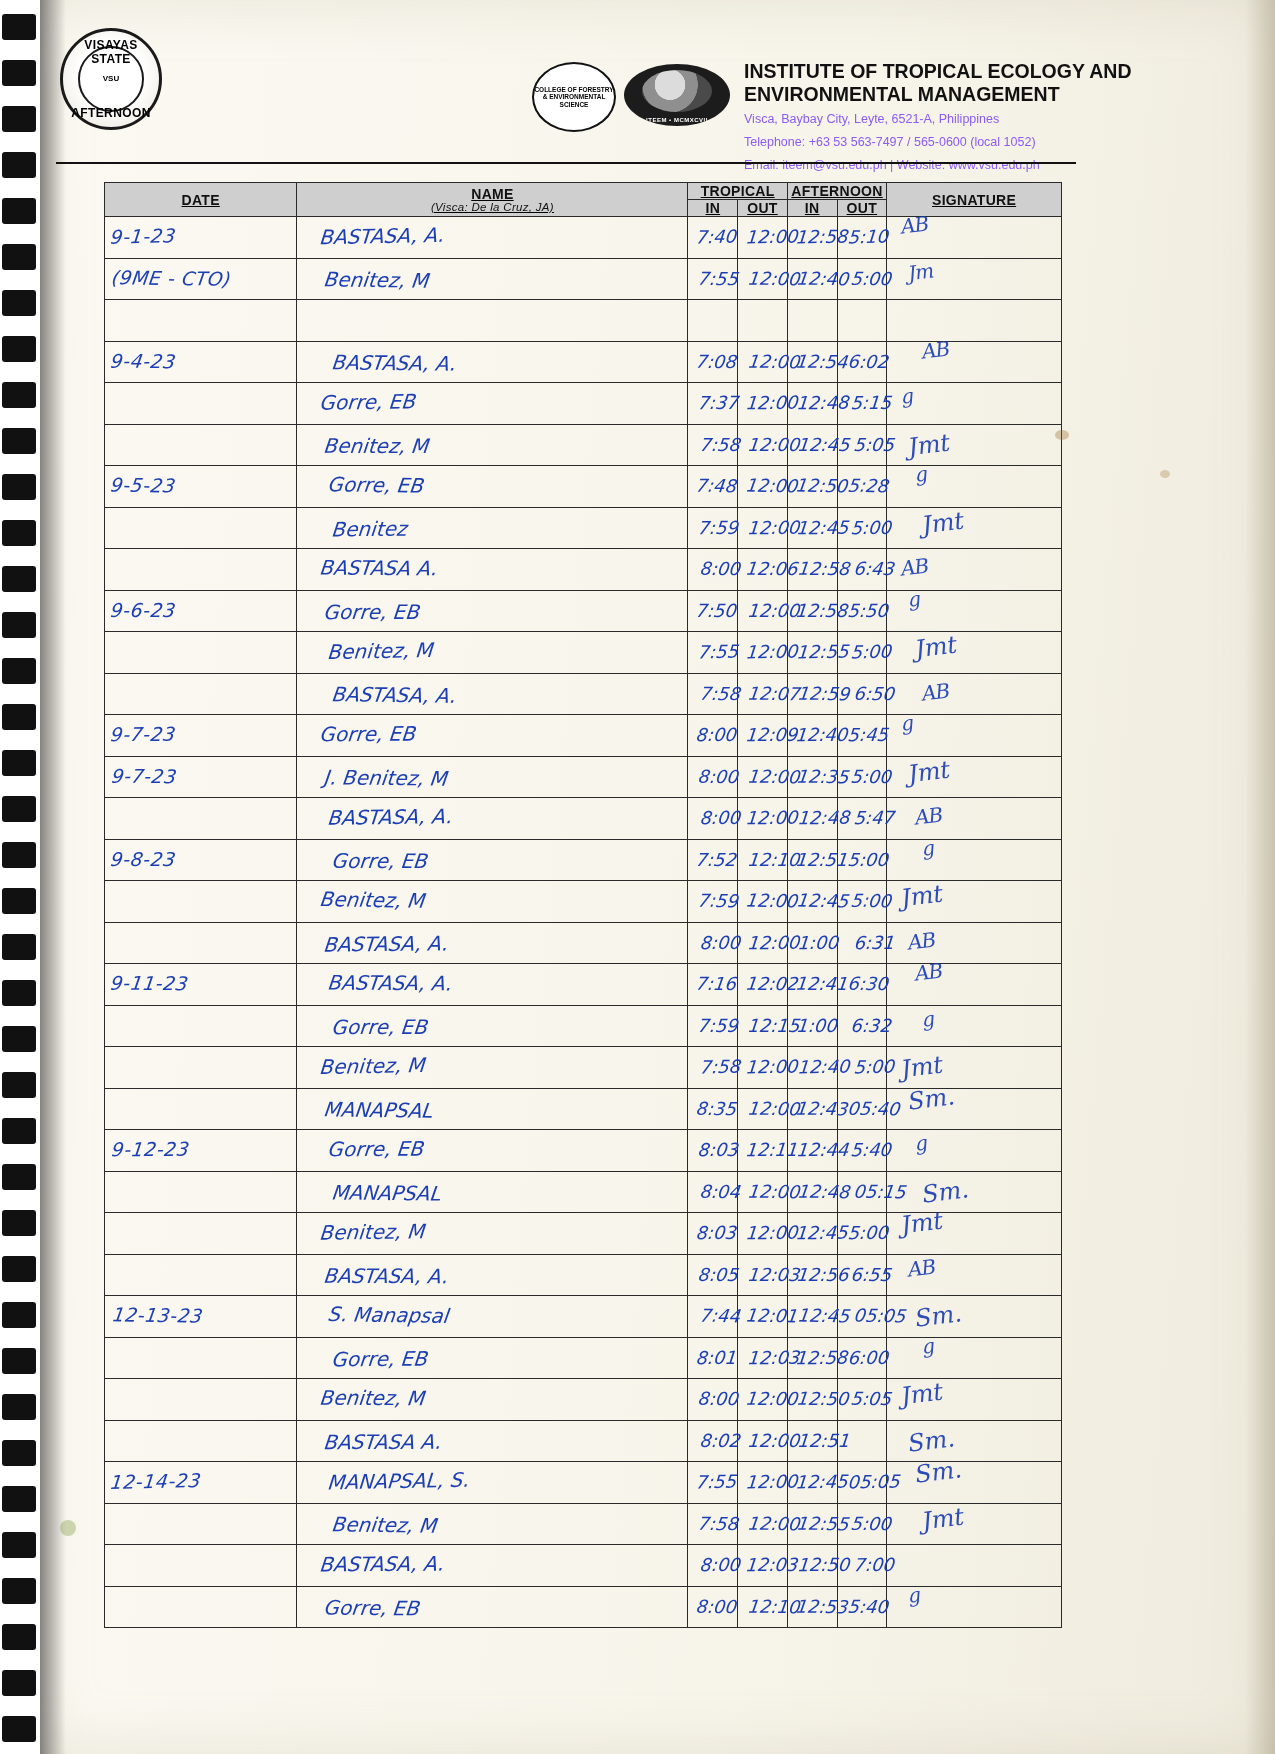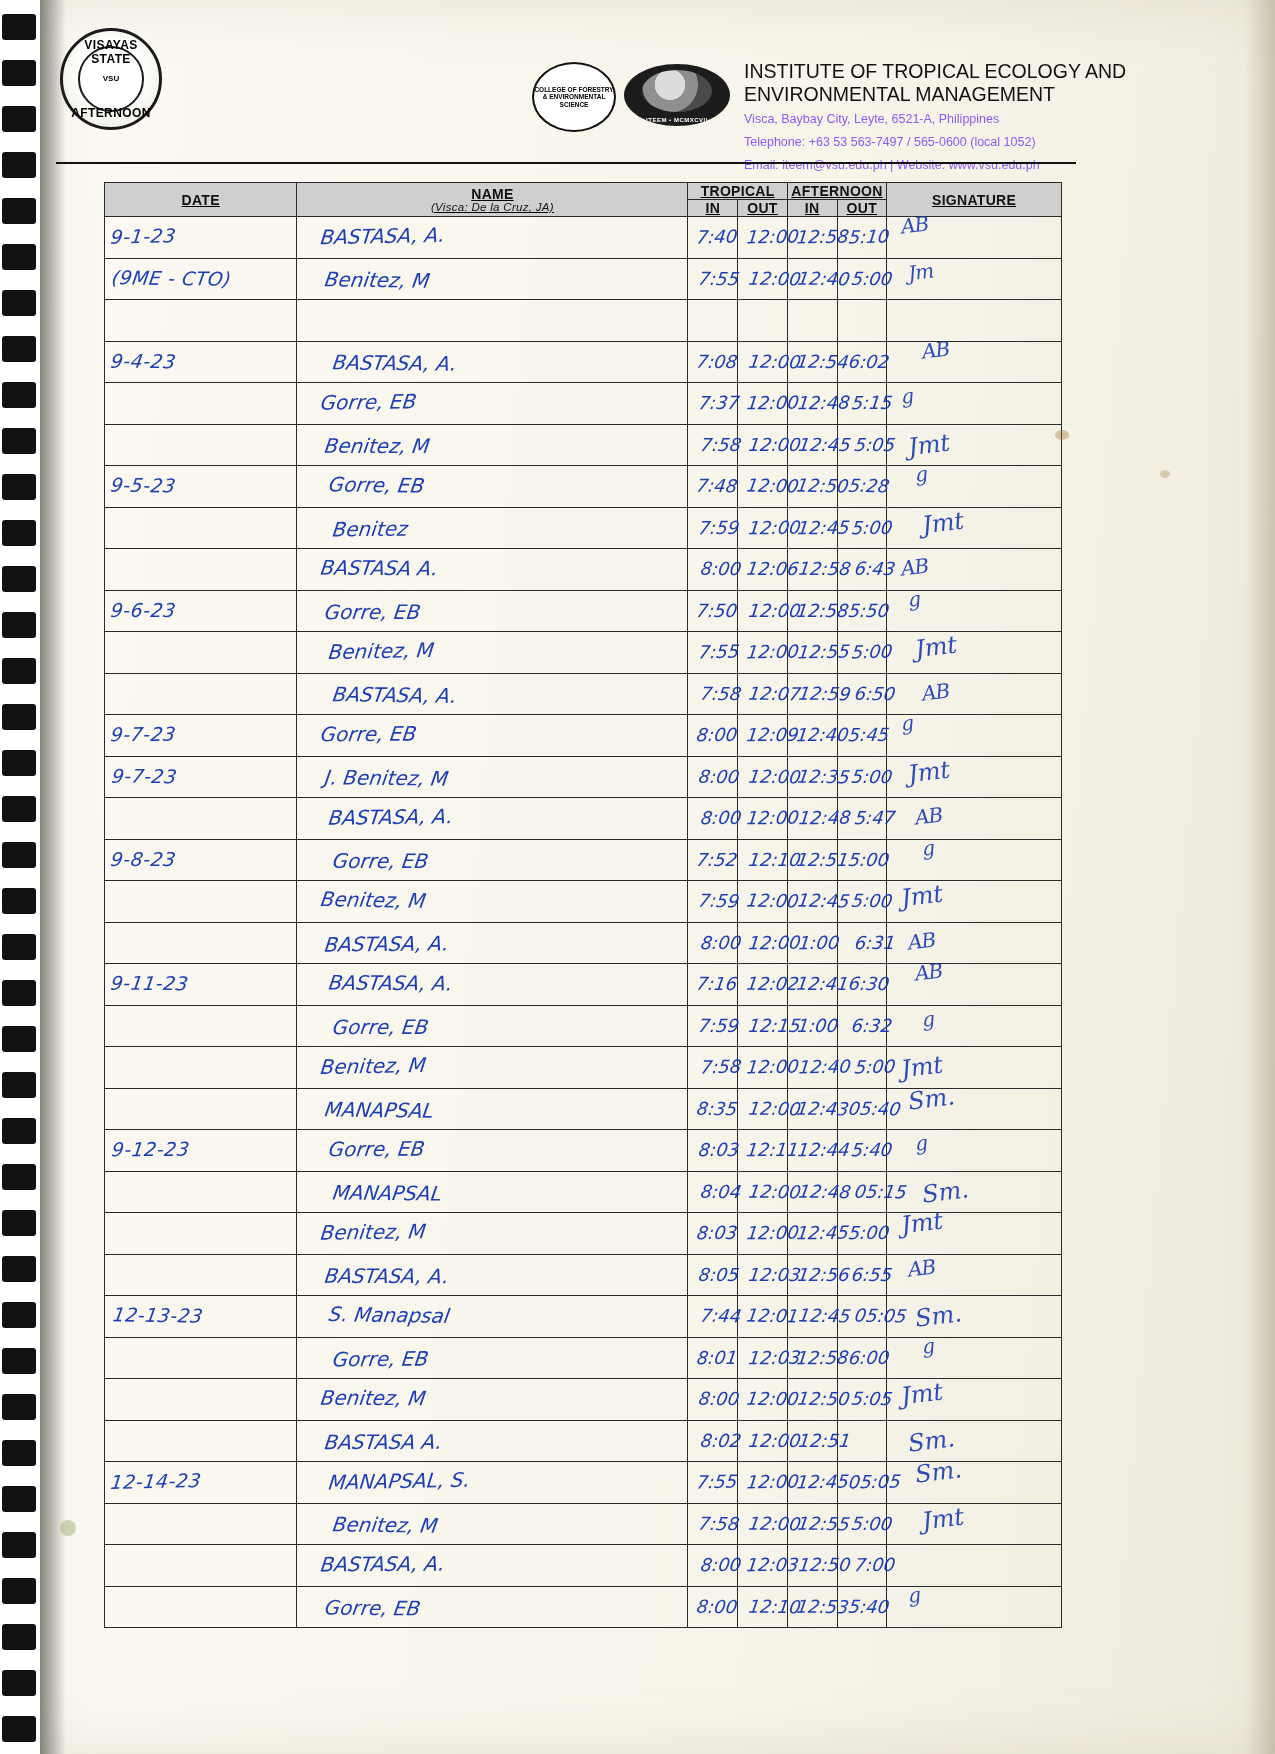--- a/index.html
+++ b/index.html
@@ -79,21 +79,21 @@
     position:absolute;left:18px;top:6px;width:70px;height:42px;border-radius:50%;
     background:radial-gradient(circle at 40% 35%,#dcdcdc 0 30%,#8f8f8f 31% 55%,#4a4a4a 56% 100%);
   }
   .logo3 .cap{
     position:relative;font-size:6px;color:#fff;font-weight:bold;letter-spacing:.5px;
     margin-bottom:3px;
   }
   .inst{
     position:absolute;left:684px;top:36px;width:400px;
   }
-  .inst .l1{font-size:19.5px;font-weight:normal;line-height:1.18;color:#111;}
+  .inst .l1{font-size:19.5px;font-weight:bold;line-height:1.18;color:#111;}
   .inst .l2{font-size:12.5px;line-height:1.5;color:#8b5cf6;margin-top:4px;}
   .hrule{
     position:absolute;left:56px;top:162px;width:1020px;height:2px;background:#111;
   }
 
   
   .tbl-wrap{position:absolute;left:104px;top:182px;width:958px;}
   table{border-collapse:collapse;width:958px;table-layout:fixed;text-decoration:underline;}
   th,td{border:1.3px solid #2a2a2a;padding:0;}
   thead th{

